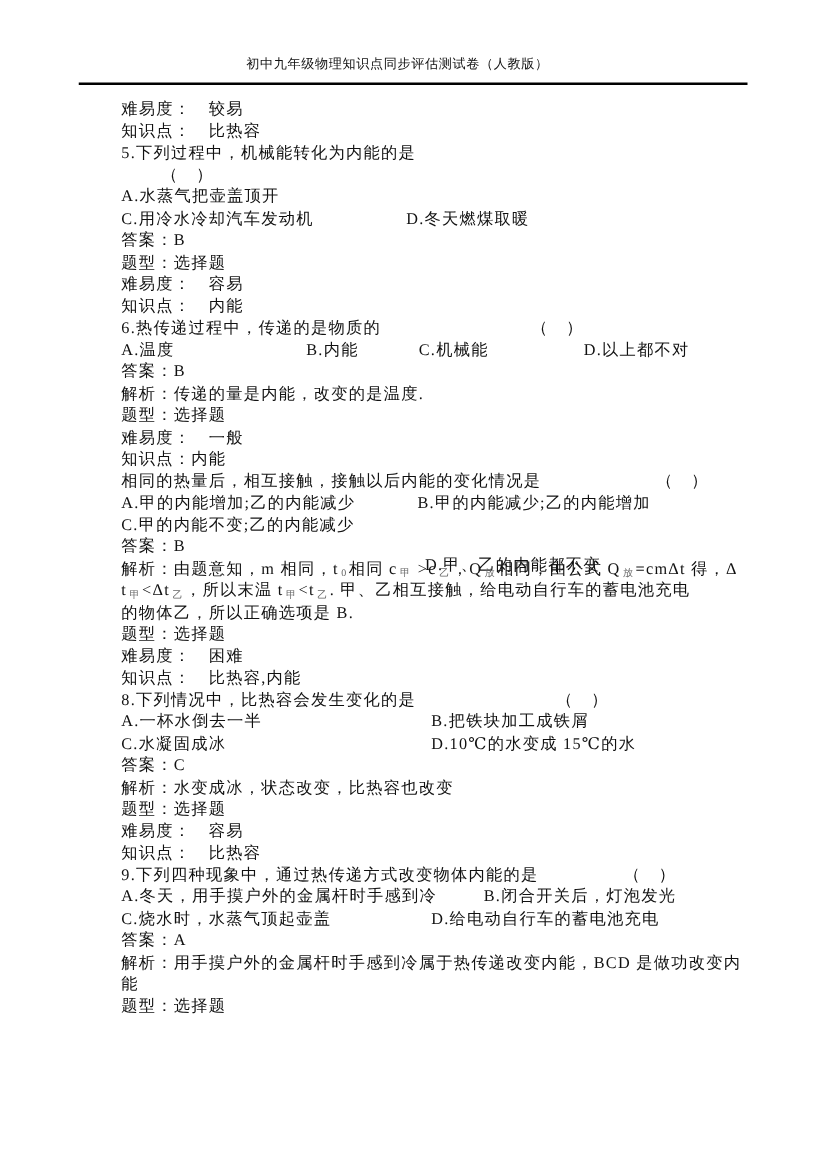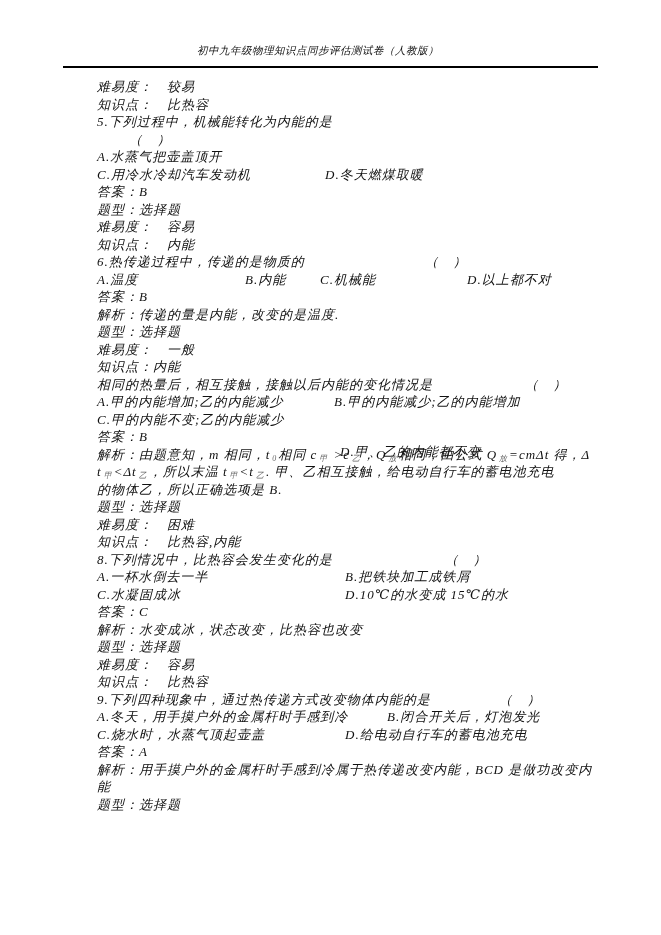--- a/index.html
+++ b/index.html
@@ -3,21 +3,20 @@
 <meta charset="utf-8">
 <style>
   html,body { margin:0; padding:0; }
   .page {
     position:relative;
     width:636px; height:935px;
     background:#ffffff;
     font-family:"Liberation Serif","DejaVu Serif",serif;
     color:#111111;
     overflow:hidden;
-    font-style:italic;
   }
   .doc-title {
     position:absolute; top:44px; left:0; right:0;
     text-align:center;
     font-size:10.5px; letter-spacing:0.5px;
     white-space:pre;
   }
   .header-rule {
     position:absolute; top:66px; left:63px; width:535px;
     border-top:2px solid #000000;
@@ -53,21 +52,21 @@
       <div class="line"><span class="seg">知识点：　比热容</span></div>
       <div class="line"><span class="seg">5.下列过程中，机械能转化为内能的是</span></div>
       <div class="line"><span class="seg abs" style="left: 32px;">（　）</span></div>
       <div class="line"><span class="seg">A.水蒸气把壶盖顶开</span></div>
       <div class="line"><span class="seg">C.用冷水冷却汽车发动机</span><span class="seg abs" style="left: 228px;">D.冬天燃煤取暖</span></div>
       <div class="line"><span class="seg">答案：B</span></div>
       <div class="line"><span class="seg">题型：选择题</span></div>
       <div class="line"><span class="seg">难易度：　容易</span></div>
       <div class="line"><span class="seg">知识点：　内能</span></div>
       <div class="line"><span class="seg">6.热传递过程中，传递的是物质的</span><span class="seg abs" style="left: 328px;">（　）</span></div>
-      <div class="line"><span class="seg">A.温度</span><span class="seg abs" style="left: 120px; margin-left: 28px;">B.内能</span><span class="seg abs" style="left: 223px;">C.机械能</span><span class="seg abs" style="left: 370px;">D.以上都不对</span></div>
+      <div class="line"><span class="seg">A.温度</span><span class="seg abs" style="left: 120px; margin-left: 28px;">B.内能</span><span class="seg abs" style="left: 238px;">C.机械能</span><span class="seg abs" style="left: 370px;">D.以上都不对</span></div>
       <div class="line"><span class="seg">答案：B</span></div>
       <div class="line"><span class="seg">解析：传递的量是内能，改变的是温度.</span></div>
       <div class="line"><span class="seg">题型：选择题</span></div>
       <div class="line"><span class="seg">难易度：　一般</span></div>
       <div class="line"><span class="seg">知识点：内能</span></div>
       <div class="line"><span class="seg">相同的热量后，相互接触，接触以后内能的变化情况是</span><span class="seg abs" style="left: 428px;">（　）</span></div>
       <div class="line"><span class="seg">A.甲的内能增加;乙的内能减少</span><span class="seg abs" style="left: 237px;">B.甲的内能减少;乙的内能增加</span></div>
       <div class="line"><span class="seg">C.甲的内能不变;乙的内能减少</span><span class="seg abs" style="left: 243px; margin-top: 32px;">D.甲、乙的内能都不变</span></div>
       <div class="line"><span class="seg">答案：B</span></div>
       <div class="line"><span class="seg">解析：由题意知，m 相同，t</span><span class="seg sub">0</span><span class="seg">相同 c</span><span class="seg sub">甲</span><span class="seg"> &gt;c</span><span class="seg sub">乙</span><span class="seg">，Q</span><span class="seg sub">放</span><span class="seg">相同，由公式 Q</span><span class="seg sub">放</span><span class="seg">=cmΔt 得，Δ</span></div>

